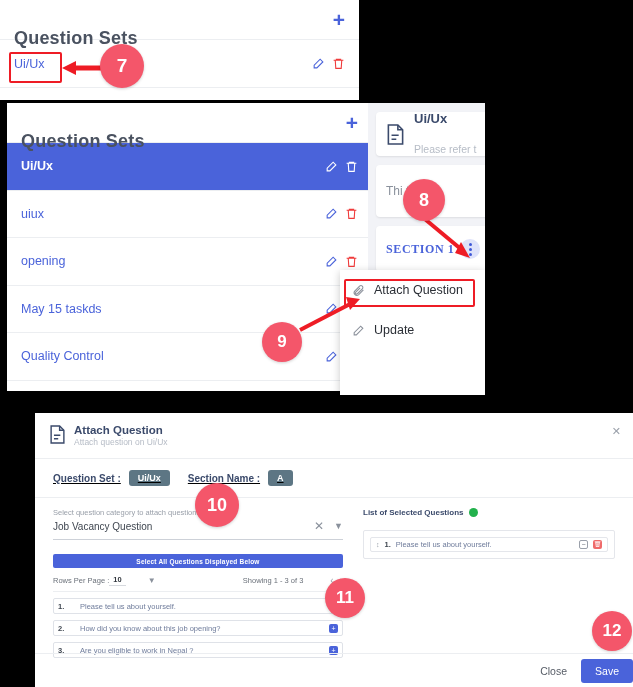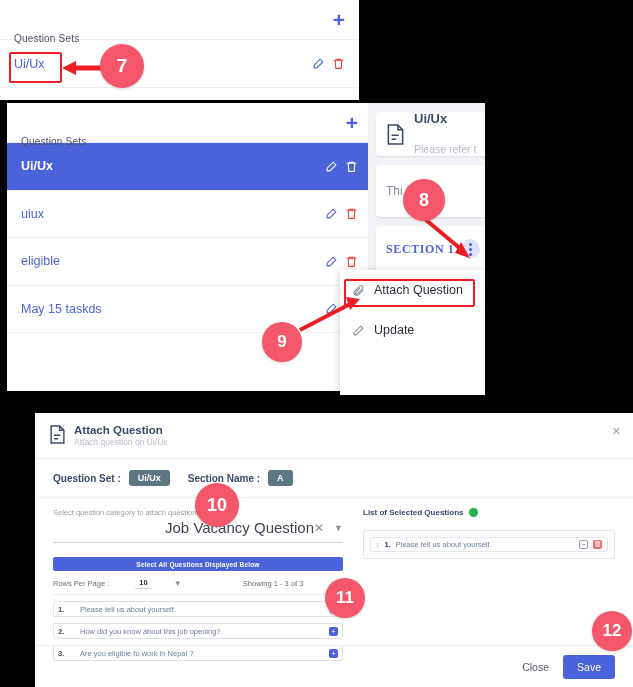--- a/index.html
+++ b/index.html
@@ -13,21 +13,21 @@
 
   
   .panel { position: absolute; background: #ffffff; overflow: hidden; }
 
   
   #panelA { left: 0; top: 0; width: 359px; height: 100px; }
   .qs-header {
     display: flex; align-items: center; justify-content: space-between;
     padding: 0 14px; height: 40px; border-bottom: 1px solid #eceef1;
   }
-  .qs-title { font-size: 10px; font-weight: normal; color: #4a5260; letter-spacing: .2px; margin-top: 37px; }
+  .qs-title { font-size: 18px; font-weight: bold; color: #4a5260; letter-spacing: .2px; margin-top: 37px; }
   .plus-icon {
     font-size: 21px; line-height: 1; color: #4a63da; font-weight: bold;
     cursor: pointer; user-select: none;
   }
   .qs-row {
     display: flex; align-items: center; justify-content: space-between;
     height: 48px; padding: 0 14px; border-bottom: 1px solid #eceef1;
   }
   .qs-row-label { font-size: 12.5px; color: #4a63da; }
   .qs-row.selected { background: #4a63da; }
@@ -83,48 +83,48 @@
     background: #ffffff;
   }
   .modal-head { display: flex; align-items: flex-start; padding: 10px 14px 9px 14px; position: relative; }
   .modal-head .doc-ic { margin-right: 8px; margin-top: 1px; }
   .mh-title { font-size: 11.5px; font-weight: bold; color: #3b4a6b; line-height: 1.25; }
   .mh-sub { font-size: 8.5px; color: #b6bcc6; line-height: 1.4; }
   .modal-x {
     position: absolute; right: 12px; top: 12px; font-size: 11px; color: #9aa0aa; cursor: pointer;
   }
   .modal-div { height: 1px; background: #eceef1; }
-  .meta-row { display: flex; align-items: center; gap: 8px; padding: 11px 18px; }
+  .meta-row { display: flex; align-items: center; gap: 8px; padding: 11px 18px; text-decoration: underline; }
   .meta-label { font-size: 10px; font-weight: bold; color: #3b4a6b; }
   .chip {
     background: #5d7684; color: #fff; font-size: 9px; font-weight: bold;
     border-radius: 3px; padding: 3px 9px; display: inline-block;
   }
   .modal-body { display: flex; padding: 10px 18px 0 18px; gap: 20px; }
   .col-left { width: 290px; }
   .col-right { flex: 1; }
   .sel-hint { font-size: 7.5px; color: #9aa0aa; margin-bottom: 2px; }
   .select-line {
     display: flex; align-items: center; border-bottom: 1px solid #cdd1d8;
     padding-bottom: 6px;
   }
-  .select-val { flex: 1; font-size: 15px; color: #3f4650; text-align: right; }
+  .select-val { flex: 1; font-size: 10px; color: #3f4650; }
   .select-clear { font-size: 12px; color: #8a919c; margin-right: 10px; cursor: pointer; }
   .select-caret { font-size: 9px; color: #8a919c; cursor: pointer; }
   .btn-selectall {
     margin-top: 14px; width: 100%; height: 14px; background: #4a63da; color: #fff;
     font-size: 6.5px; font-weight: bold; display: flex; align-items: center;
     justify-content: center; border: none; border-radius: 2px; cursor: pointer;
     letter-spacing: .2px;
   }
   .pager {
     display: flex; align-items: center; height: 22px; margin-top: 2px;
     border-bottom: 1px solid #eceef1; font-size: 7.5px; color: #6a7079;
   }
-  .pager .rpp-label { margin-right: 26px; }
+  .pager .rpp-label { }
   .rpp-val { font-weight: bold; color: #33383f; border-bottom: 1px solid #d6d9de; padding: 0 4px 1px 4px; }
   .rpp-caret { margin-left: 22px; font-size: 8px; color: #8a919c; }
   .pager .showing { margin-left: auto; margin-right: 21px; }
   .pg-arrow { color: #9aa0aa; font-size: 10px; margin-left: 6px; cursor: pointer; }
   .q-row {
     display: flex; align-items: center; height: 16px; margin-top: 6px;
     border: 1px solid #dfe2e8; border-radius: 2px; padding: 0 4px; background: #fff;
   }
   .q-num { width: 22px; font-size: 7.5px; font-weight: bold; color: #3f4650; }
   .q-text { flex: 1; font-size: 7.5px; color: #6f7c9b; }
@@ -141,23 +141,23 @@
     border-radius: 2px; padding: 0 5px; gap: 5px; background: #fff;
   }
   .sel-drag { font-size: 7px; color: #9aa0aa; cursor: grab; }
   .sel-num { font-size: 7.5px; font-weight: bold; color: #3f4650; }
   .sel-text { flex: 1; font-size: 7.5px; color: #6f7c9b; }
   .sel-min { width: 9px; height: 9px; border: 1px solid #9aa0aa; color: #6a7079; font-size: 7px;
              line-height: 7px; text-align: center; border-radius: 2px; cursor: pointer; }
   .sel-del { width: 9px; height: 9px; background: #ef6a6a; color:#fff; font-size: 6px;
              line-height: 9px; text-align: center; border-radius: 2px; cursor: pointer; }
   .modal-foot {
-    position: absolute; left: 0; right: 0; bottom: 0; height: 42px;
+    position: absolute; left: 0; right: 0; bottom: 0; height: 34px;
     border-top: 1px solid #eceef1; display: flex; align-items: center;
-    justify-content: flex-end; gap: 14px; padding-right: 18px;
+    justify-content: flex-end; gap: 14px; 
   }
   .btn-close { font-size: 10.5px; color: #565c66; background: none; border: none; cursor: pointer; }
   .btn-save {
     font-size: 10.5px; color: #fff; background: #4a63da; border: none; border-radius: 3px;
     padding: 6px 14px; cursor: pointer;
   }
 
   
   .marker {
     position: absolute; border-radius: 50%; background: #f4566a; color: #ffffff;
@@ -214,32 +214,43 @@
       <span class="row-actions">
         <svg class="ic ic-edit" viewBox="0 0 24 24" fill="none" stroke-width="2">
             <path d="M4 20h5l11-11-5-5L4 15v5z"></path>
           </svg>
         <svg class="ic ic-del" viewBox="0 0 24 24" fill="none" stroke-width="2">
             <path d="M3 6h18M8 6V4h8v2M6 6l1 15h10l1-15"></path>
           </svg>
       </span>
     </div>
     <div class="qs-row">
-      <span class="qs-row-label">eligible</span>
+      <span class="qs-row-label">opening</span>
       <span class="row-actions">
         <svg class="ic ic-edit" viewBox="0 0 24 24" fill="none" stroke-width="2">
             <path d="M4 20h5l11-11-5-5L4 15v5z"></path>
           </svg>
         <svg class="ic ic-del" viewBox="0 0 24 24" fill="none" stroke-width="2">
             <path d="M3 6h18M8 6V4h8v2M6 6l1 15h10l1-15"></path>
           </svg>
       </span>
     </div>
     <div class="qs-row">
       <span class="qs-row-label">May 15 taskds</span>
+      <span class="row-actions">
+        <svg class="ic ic-edit" viewBox="0 0 24 24" fill="none" stroke-width="2">
+            <path d="M4 20h5l11-11-5-5L4 15v5z"></path>
+          </svg>
+        <svg class="ic ic-del" viewBox="0 0 24 24" fill="none" stroke-width="2">
+            <path d="M3 6h18M8 6V4h8v2M6 6l1 15h10l1-15"></path>
+          </svg>
+      </span>
+    </div>
+    <div class="qs-row">
+      <span class="qs-row-label">Quality Control</span>
       <span class="row-actions">
         <svg class="ic ic-edit" viewBox="0 0 24 24" fill="none" stroke-width="2">
             <path d="M4 20h5l11-11-5-5L4 15v5z"></path>
           </svg>
         <svg class="ic ic-del" viewBox="0 0 24 24" fill="none" stroke-width="2">
             <path d="M3 6h18M8 6V4h8v2M6 6l1 15h10l1-15"></path>
           </svg>
       </span>
     </div>
   </div>

